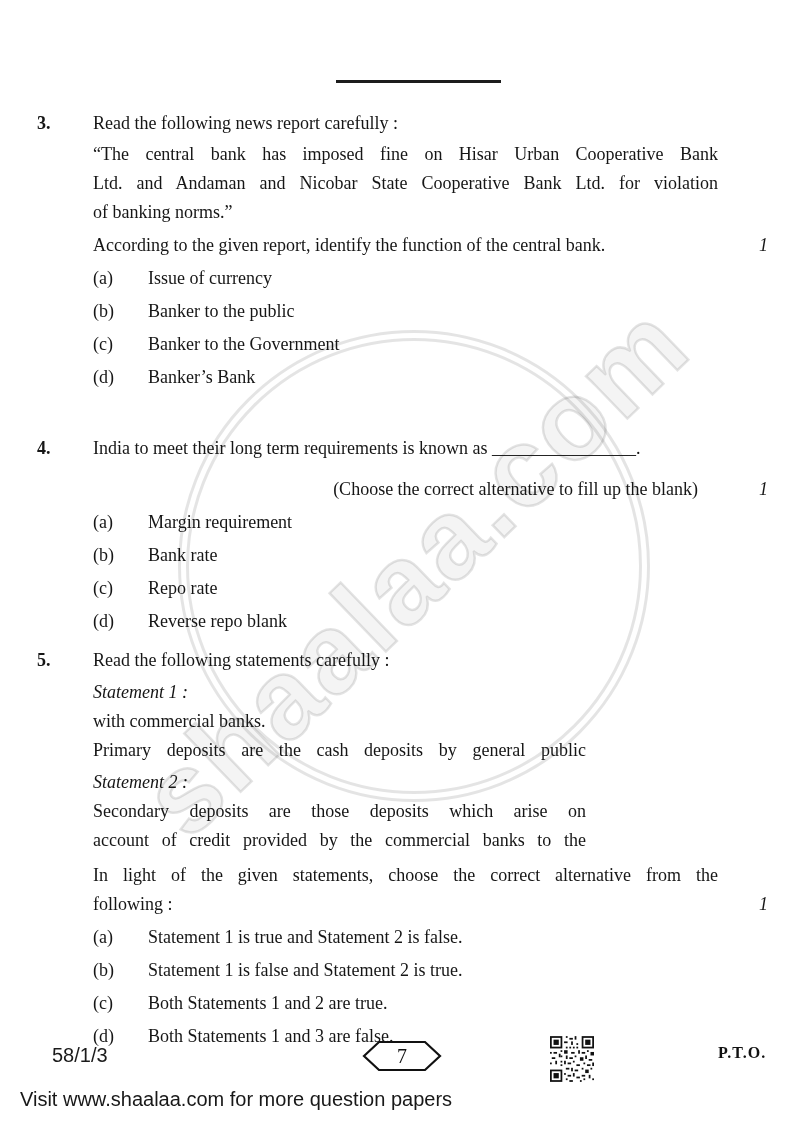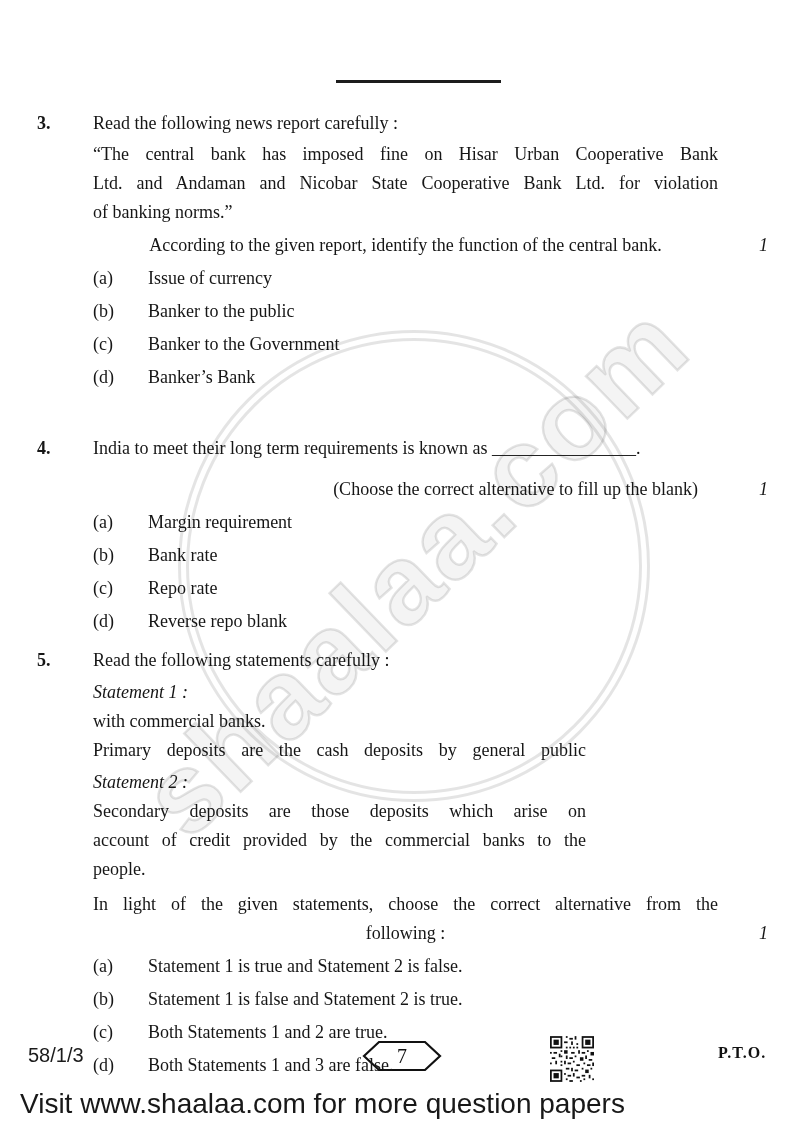--- a/index.html
+++ b/index.html
@@ -36,21 +36,21 @@
   .divider {
     width: 165px; height: 3px; background: #1c1c1c;
     margin: 80px auto 0 auto;
   }
   .question { display: flex; }
   .q-num { width: 56px; font-weight: bold; font-size: 18px; line-height: 29px; }
   .q-body { width: 625px; font-size: 18px; }
   .ln { line-height: 29px; white-space: nowrap; }
   .jline { text-align: justify; text-align-last: justify; }
   .lline { text-align: left; }
-  .rel { position: relative; text-align: center; }
+  .rel { position: relative; }
   .marks {
     position: absolute; right: -50px; bottom: 0;
     font-style: italic; font-size: 18px; line-height: 29px;
   }
   .hint-line { text-align: right; padding-right: 20px; }
   .opts { margin-top: 4px; }
   .opt-row { display: flex; margin-top: 4px; line-height: 29px; }
   .opt-label { width: 55px; }
   .statement { display: flex; }
   .st-label { width: 132px; font-style: italic; line-height: 29px; white-space: nowrap; }
@@ -58,38 +58,38 @@
   .q3 { margin-top: 26px; }
   .q3 .quote { margin-top: 2px; }
   .q3 .prompt { margin-top: 4px; }
   .q4 { margin-top: 42px; }
   .q4 .hint { margin-top: 12px; }
   .q5 { margin-top: 10px; }
   .q5 .statement { margin-top: 3px; flex-direction: column; }
   .q5 .prompt { margin-top: 6px; }
   
   .paper-code {
-    position: absolute; left: 28px; top: 1044px;
+    position: absolute; left: 52px; top: 1044px;
     font-family: "Liberation Sans", sans-serif; font-size: 20px; color: #1b1b1b;
   }
   .page-badge { position: absolute; left: 362px; top: 1040px; }
   .page-badge svg { display: block; }
   .badge-num {
     position: absolute; inset: 0; display: flex; align-items: center; justify-content: center;
     font-family: "Liberation Serif", serif; font-size: 20px; color: #111;
   }
   .qr { position: absolute; left: 550px; top: 1036px; }
   .pto {
     position: absolute; left: 718px; top: 1044px;
     font-family: "Liberation Serif", serif; font-weight: bold; font-size: 16px;
     letter-spacing: 1px; color: #111;
   }
   .visit-line {
     position: absolute; left: 20px; top: 1088px;
-    font-family: "Liberation Sans", sans-serif; font-size: 28px; color: #181818;
+    font-family: "Liberation Sans", sans-serif; font-size: 20px; color: #181818;
   }
 </style>
 </head>
 <body>
 
 <div class="sheet">
 
   <div class="wm-layer">
     <div class="wm-circle"></div>
     <div class="wm-text">shaalaa.com</div>
@@ -172,21 +172,20 @@
             <div class="ln lline">with commercial banks.</div>
             <div class="ln jline">Primary deposits are the cash deposits by general public</div>
           </div>
         </div>
 
         <div class="statement">
           <div class="st-label">Statement 2 :</div>
           <div class="st-text">
             <div class="ln jline">Secondary deposits are those deposits which arise on</div>
             <div class="ln jline">account of credit provided by the commercial banks to the</div>
-            <div class="ln lline">people.</div>
           </div>
         </div>
 
         <div class="prompt">
           <div class="ln jline">In light of the given statements, choose the correct alternative from the</div>
           <div class="ln lline rel">
             <span>following :</span>
             <span class="marks">1</span>
           </div>
         </div>

